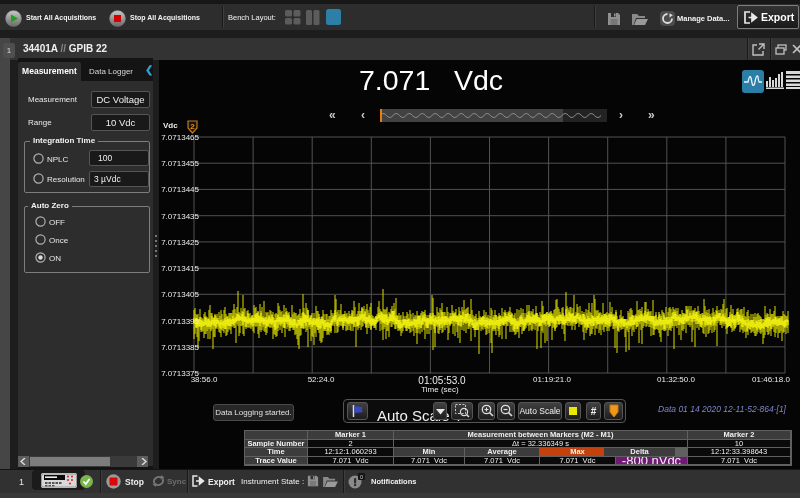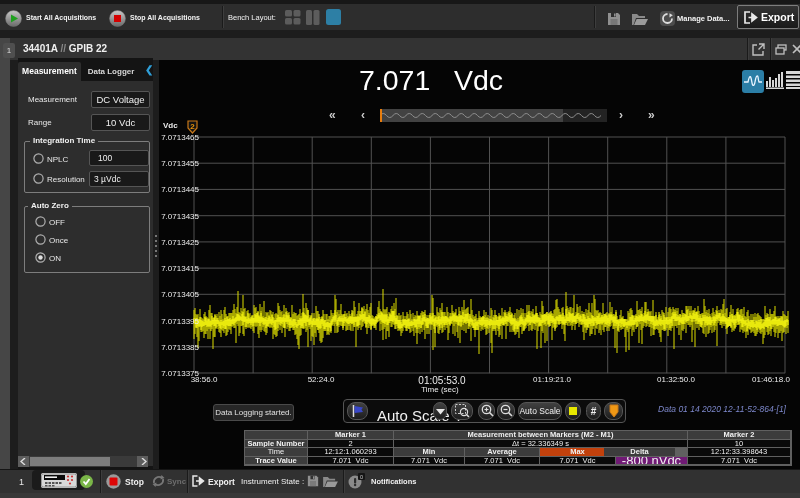--- a/index.html
+++ b/index.html
@@ -1,16 +1,16 @@
 <!DOCTYPE html>
 <html><head><meta charset="utf-8"><style>
 *{margin:0;padding:0;box-sizing:border-box}
 body{width:800px;height:498px;background:#060606;font-family:"Liberation Sans",sans-serif;position:relative;overflow:hidden}
 .abs{position:absolute;white-space:nowrap}
-.btn{background:linear-gradient(#414141,#1d1d1d);border:1px solid #555;border-radius:8px}
+.btn{background:linear-gradient(#414141,#1d1d1d);border:1px solid #555;border-radius:3px}
 .sep{position:absolute;width:1px;background:#1a1a1a;box-shadow:1px 0 0 #3d3d3d}
 </style></head><body>
 
 <div class="abs" style="left:0;top:0;width:800px;height:30px;background:#2d2d2d;border-top:4px solid #171717"></div>
 <svg class="abs" style="left:5px;top:10px" width="17" height="17">
  <circle cx="8.5" cy="8.5" r="8" fill="url(#gc1)" stroke="#777" stroke-width="0.5"></circle>
  <path d="M6 4.5L13 8.5L6 12.5Z" fill="#1fa01f"></path>
  <defs>
       <linearGradient id="gc1" x2="0" y2="1">
         <stop offset="0" stop-color="#c8c8c8"></stop>
@@ -79,21 +79,21 @@
 <svg class="abs" style="left:792px;top:44px" width="10" height="10" viewBox="0 0 10 10">
  <path d="M1 1L9 9M9 1L1 9" stroke="#c0c0c0" stroke-width="1.6"></path>
 </svg>
 
 <div class="abs" style="left:0;top:38px;width:10px;height:431px;background:#464646"></div>
 <div class="abs" style="left:10px;top:60px;width:8px;height:409px;background:#1d1d1d"></div>
 
 <div class="abs" style="left:18px;top:58px;width:135px;height:411px;background:#141414"></div>
 <div class="abs" style="left:18px;top:81px;width:135px;height:385px;background:#2d2d2d"></div>
 <div class="abs" style="left:18px;top:62px;width:63px;height:19px;background:#2d2d2d;color:#fff;font-size:8.5px;font-weight:bold;text-align:center;line-height:19px;border-radius:2px 2px 0 0">Measurement</div>
-<div class="abs" style="left:84px;top:62px;width:54px;height:19px;color:#d8d8d8;font-size:8px;font-weight:bold;text-align:center;line-height:19px">Data Logger</div>
+<div class="abs" style="left:84px;top:62px;width:54px;height:19px;color:#d8d8d8;font-size:8px;font-weight:normal;text-align:center;line-height:19px">Data Logger</div>
 <div class="abs" style="left:145px;top:64px;font-size:10px;font-weight:bold;color:#2f9fd8">❮</div>
 <div class="abs" style="left:28px;top:95px;font-size:8px;color:#e8e8e8">Measurement</div>
 <div class="abs" style="left:91px;top:91px;width:59px;height:17px;background:#191919;border:1px solid #555;border-radius:2px;color:#f0f0f0;font-size:9.5px;text-align:center;line-height:15px">DC Voltage</div>
 <div class="abs" style="left:28px;top:118px;font-size:8px;color:#e8e8e8">Range</div>
 <div class="abs" style="left:91px;top:114px;width:59px;height:17px;background:#191919;border:1px solid #555;border-radius:2px;color:#f0f0f0;font-size:9.5px;text-align:center;line-height:15px">10 Vdc</div>
 <div class="abs" style="left:24px;top:141px;width:126px;height:52px;border:1px solid #7d7d7d;border-radius:2px"></div>
 <div class="abs" style="left:30px;top:136px;background:#2d2d2d;padding:0 3px;font-size:8px;font-weight:bold;color:#f0f0f0">Integration Time</div>
 <svg class="abs" style="left:33px;top:153px" width="11" height="11">
     <circle cx="5.5" cy="5.5" r="4.6" fill="none" stroke="#b0b0b0" stroke-width="1.2"></circle>
   </svg>
@@ -241,21 +241,21 @@
 
 <div class="abs" style="left:244px;top:430px;width:548px;height:36px;background:#606060"></div>
 <div class="abs" style="left:245.0px;top:431.0px;width:62.0px;height:7.5px;background:#3c3c3c;color:#f0f0f0;font-size:7.5px;text-align:center;line-height:7.5px;overflow:hidden"></div>
 <div class="abs" style="left:308.0px;top:431.0px;width:85.0px;height:7.5px;background:#3c3c3c;color:#f0f0f0;font-size:7.5px;font-weight:bold;text-align:center;line-height:7.5px;overflow:hidden">Marker 1</div>
 <div class="abs" style="left:394.0px;top:431.0px;width:293.0px;height:7.5px;background:#3c3c3c;color:#f0f0f0;font-size:7.5px;font-weight:bold;text-align:center;line-height:7.5px;overflow:hidden">Measurement between Markers (M2 - M1)</div>
 <div class="abs" style="left:688.0px;top:431.0px;width:102.0px;height:7.5px;background:#3c3c3c;color:#f0f0f0;font-size:7.5px;font-weight:bold;text-align:center;line-height:7.5px;overflow:hidden">Marker 2</div>
 <div class="abs" style="left:245.0px;top:439.5px;width:62.0px;height:7.5px;background:#3c3c3c;color:#f0f0f0;font-size:7.5px;font-weight:bold;text-align:center;line-height:7.5px;overflow:hidden">Sample Number</div>
 <div class="abs" style="left:308.0px;top:439.5px;width:85.0px;height:7.5px;background:#0a0a0a;color:#f0f0f0;font-size:7.5px;text-align:center;line-height:7.5px;overflow:hidden">2</div>
 <div class="abs" style="left:394.0px;top:439.5px;width:293.0px;height:7.5px;background:#0a0a0a;color:#f0f0f0;font-size:7.5px;text-align:center;line-height:7.5px;overflow:hidden">Δt = 32.336349 s</div>
 <div class="abs" style="left:688.0px;top:439.5px;width:102.0px;height:7.5px;background:#0a0a0a;color:#f0f0f0;font-size:7.5px;text-align:center;line-height:7.5px;overflow:hidden">10</div>
-<div class="abs" style="left:245.0px;top:448.0px;width:62.0px;height:7.5px;background:#3c3c3c;color:#f0f0f0;font-size:7.5px;font-weight:normal;text-align:center;line-height:7.5px;overflow:hidden">Time</div>
+<div class="abs" style="left:245.0px;top:448.0px;width:62.0px;height:7.5px;background:#3c3c3c;color:#f0f0f0;font-size:7.5px;font-weight:bold;text-align:center;line-height:7.5px;overflow:hidden">Time</div>
 <div class="abs" style="left:308.0px;top:448.0px;width:85.0px;height:7.5px;background:#0a0a0a;color:#f0f0f0;font-size:7.5px;text-align:center;line-height:7.5px;overflow:hidden">12:12:1.060293</div>
 <div class="abs" style="left:394.0px;top:448.0px;width:70.0px;height:7.5px;background:#3c3c3c;color:#f0f0f0;font-size:7.5px;font-weight:bold;text-align:center;line-height:7.5px;overflow:hidden">Min</div>
 <div class="abs" style="left:465.0px;top:448.0px;width:74.0px;height:7.5px;background:#3c3c3c;color:#f0f0f0;font-size:7.5px;font-weight:bold;text-align:center;line-height:7.5px;overflow:hidden">Average</div>
 <div class="abs" style="left:540.0px;top:448.0px;width:75.0px;height:7.5px;background:#c2410c;color:#f0f0f0;font-size:7.5px;font-weight:bold;text-align:center;line-height:7.5px;overflow:hidden">Max</div>
 <div class="abs" style="left:604px;top:448.0px;width:71.0px;height:7.5px;background:#3c3c3c;color:#f0f0f0;font-size:7.5px;font-weight:bold;text-align:center;line-height:7.5px;overflow:hidden">Delta</div>
 <div class="abs" style="left:688.0px;top:448.0px;width:102.0px;height:7.5px;background:#0a0a0a;color:#f0f0f0;font-size:7.5px;text-align:center;line-height:7.5px;overflow:hidden">12:12:33.398643</div>
 <div class="abs" style="left:245.0px;top:456.5px;width:62.0px;height:7.5px;background:#3c3c3c;color:#f0f0f0;font-size:7.5px;font-weight:bold;text-align:center;line-height:7.5px;overflow:hidden">Trace Value</div>
 <div class="abs" style="left:308.0px;top:456.5px;width:85.0px;height:7.5px;background:#0a0a0a;color:#f0f0f0;font-size:7.5px;text-align:center;line-height:7.5px;overflow:hidden">7.071&nbsp;&nbsp;Vdc</div>
 <div class="abs" style="left:394.0px;top:456.5px;width:70.0px;height:7.5px;background:#0a0a0a;color:#f0f0f0;font-size:7.5px;text-align:center;line-height:7.5px;overflow:hidden">7.071&nbsp;&nbsp;Vdc</div>
 <div class="abs" style="left:465.0px;top:456.5px;width:74.0px;height:7.5px;background:#0a0a0a;color:#f0f0f0;font-size:7.5px;text-align:center;line-height:7.5px;overflow:hidden">7.071&nbsp;&nbsp;Vdc</div>

